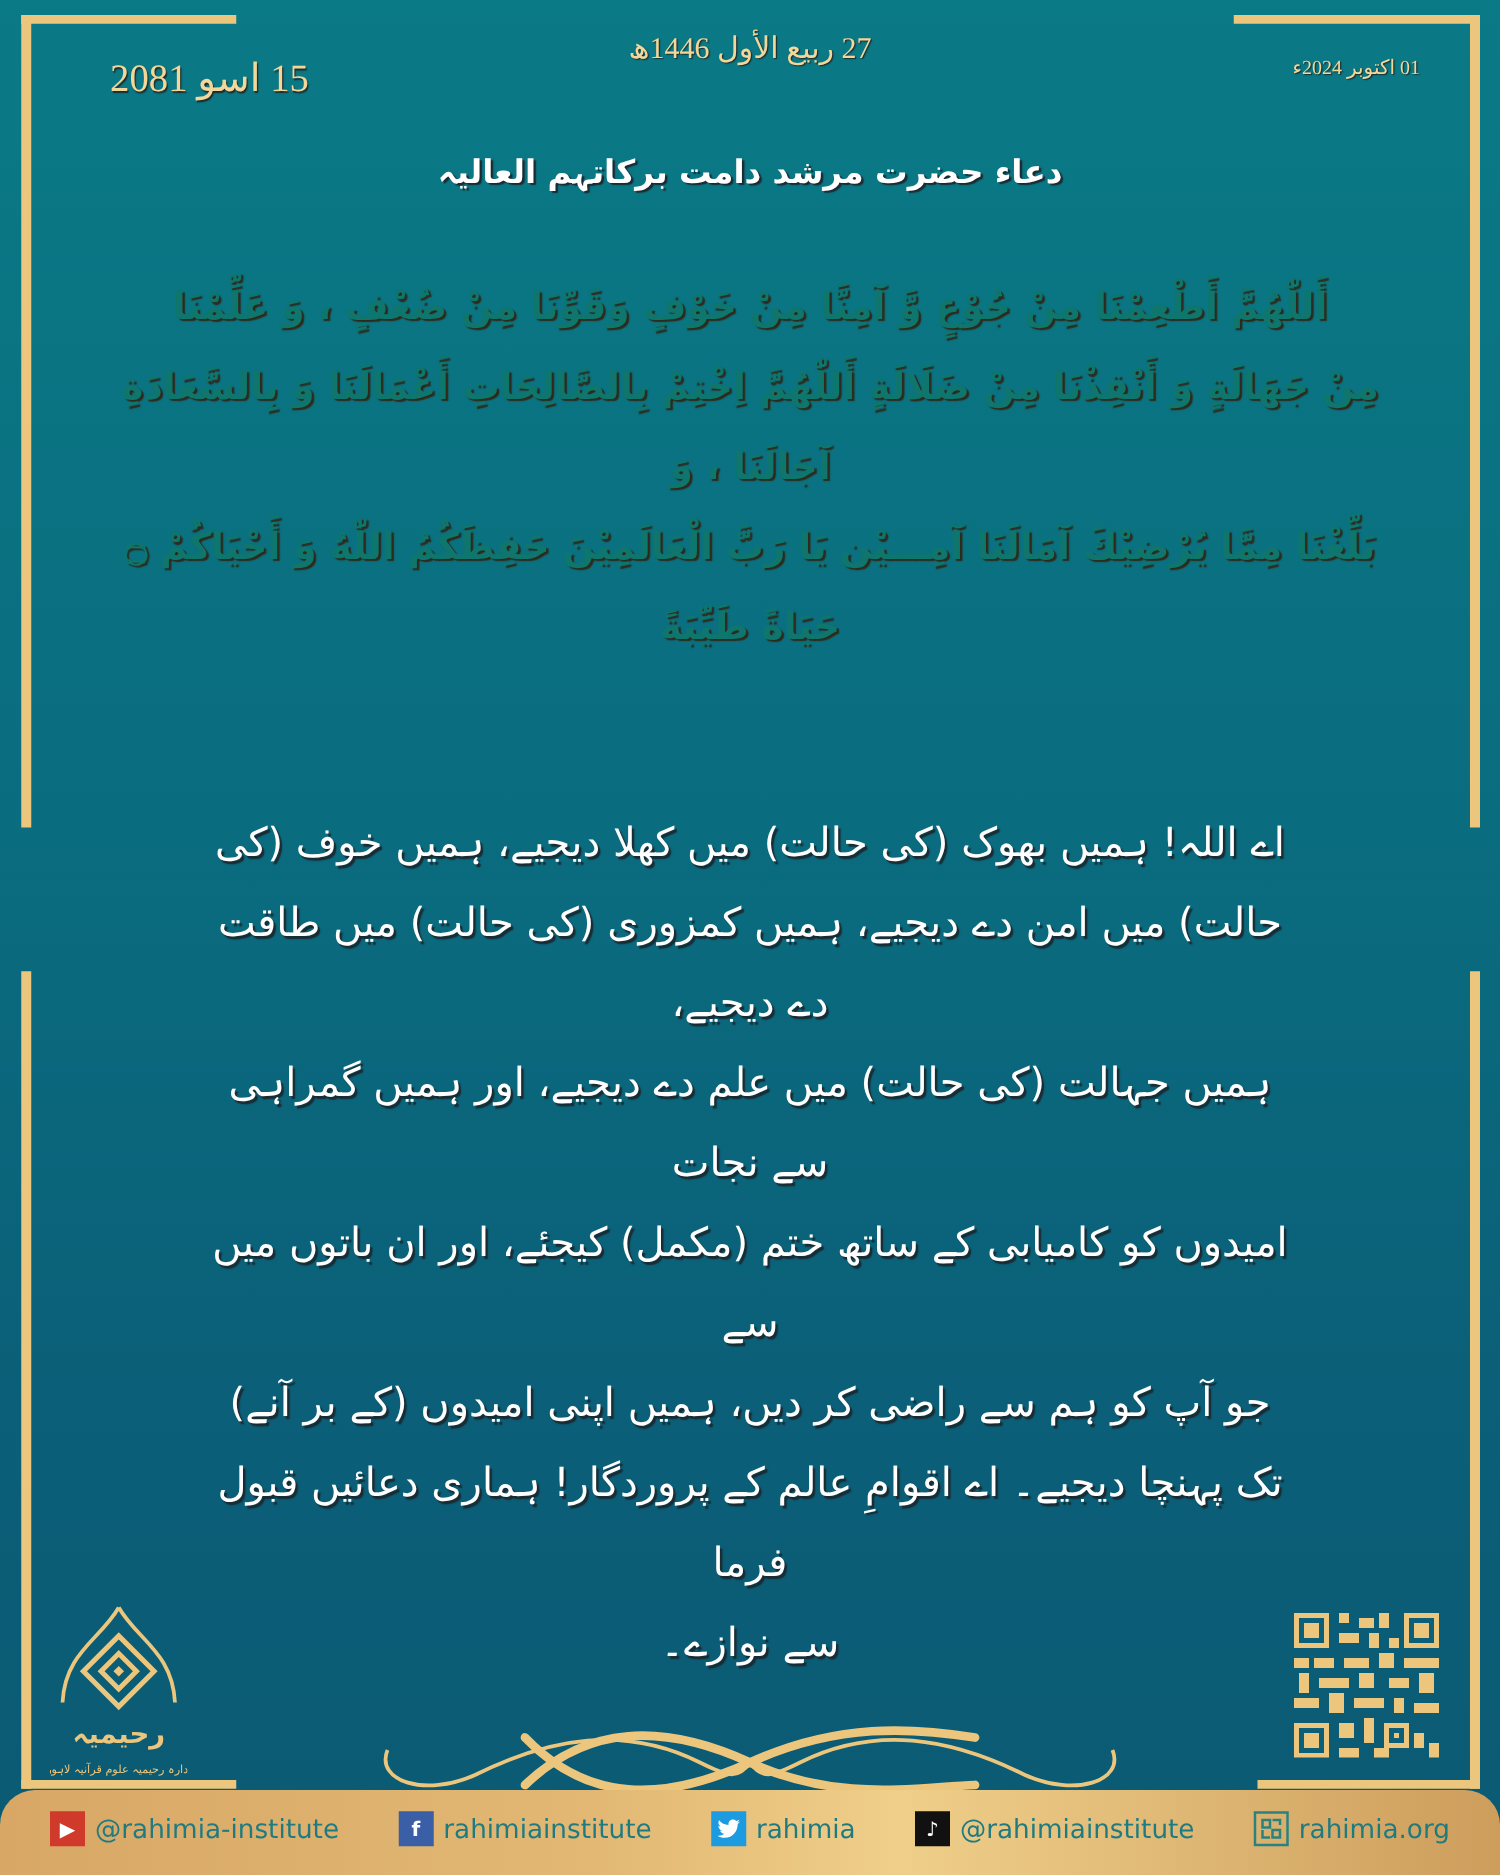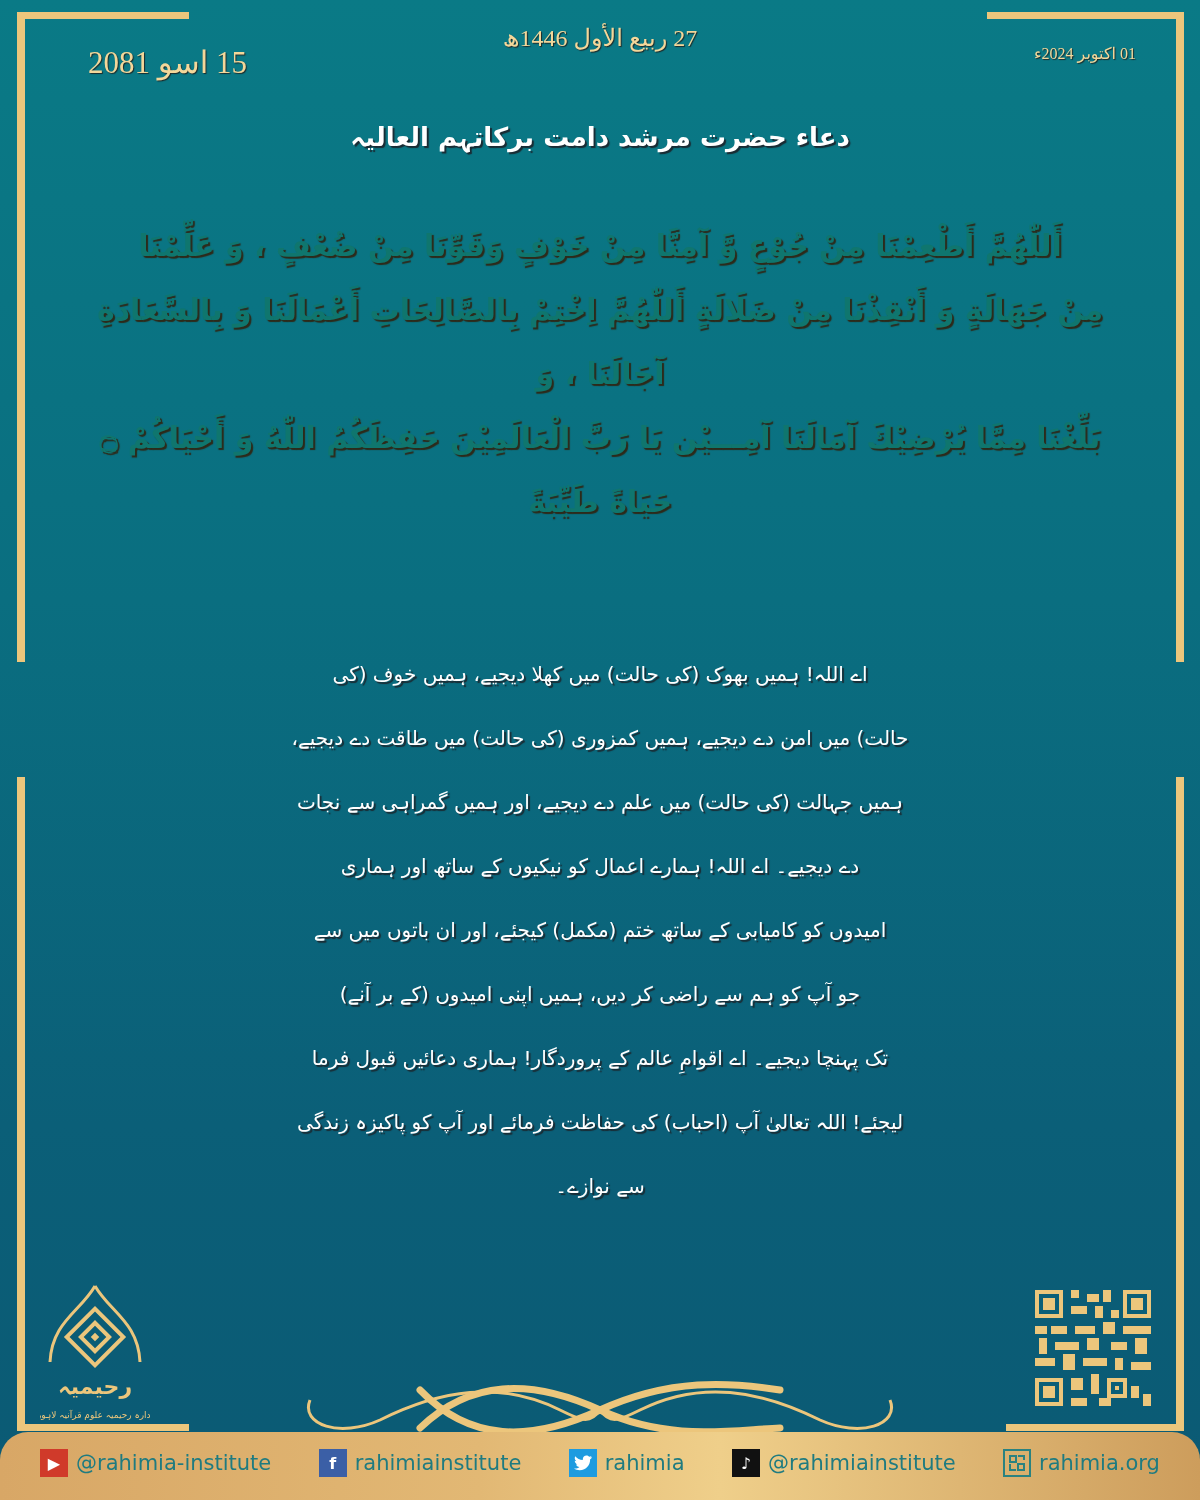--- a/index.html
+++ b/index.html
@@ -10,21 +10,21 @@
   }
   .frame { position: absolute; background: #ecc67c; }
   .gold { color: #0f766e; text-shadow: 2px 2px 1px #2d2a1a; }
   .white { color: #ffffff; text-shadow: 2px 2px 1px #1a2b33; margin-top: 40px; }
   .abs { position: absolute; }
   .date-greg { right: 64px; top: 44px; font-family: "Liberation Serif", serif; font-size: 16px; color: #f3d79a; text-shadow: 1px 1px 1px #1d2b2b; direction: rtl; }
   .date-bik { left: 88px; top: 44px; font-family: "Liberation Serif", serif; font-size: 31px; color: #f3d79a; text-shadow: 1px 1px 1px #1d2b2b; direction: rtl; }
   .date-hijri { left: 0; right: 0; top: 24px; text-align: center; font-family: "Liberation Serif", serif; font-size: 24px; color: #f3d79a; text-shadow: 1px 1px 1px #1d2b2b; direction: rtl; }
   .title { left: 0; right: 0; top: 82px; text-align: center; font-family: "DejaVu Sans", sans-serif; font-size: 26px; font-weight: bold; direction: rtl; }
   .arabic { left: 80px; right: 80px; top: 214px; text-align: center; direction: rtl; font-family: "DejaVu Sans", sans-serif; font-weight: bold; font-size: 30px; line-height: 64px; }
-  .urdu { left: 160px; right: 160px; top: 602px; text-align: center; direction: rtl; font-family: "DejaVu Sans", sans-serif; font-size: 20px; line-height: 64px; }
+  .urdu { left: 160px; right: 160px; top: 602px; text-align: center; direction: rtl; font-family: "DejaVu Sans", sans-serif; font-size: 32px; line-height: 64px; }
   .logo { left: 40px; top: 1282px; width: 110px; height: 150px; }
   .qr { left: 1032px; top: 1290px; width: 122px; height: 116px; }
   .flourish { left: 300px; top: 1370px; width: 600px; height: 70px; }
   .footer {
     position: absolute; left: 0; top: 1432px; width: 1200px; height: 68px;
     background: linear-gradient(90deg, #d8a766 0%, #e2b874 40%, #efcf8a 60%, #cd9d5c 100%);
     border-radius: 28px 28px 0 0;
   }
   .footer-inner { position: absolute; left: 40px; right: 40px; top: 14px; height: 34px; display: flex; align-items: center; justify-content: space-between; }
   .social { display: flex; align-items: center; gap: 8px; font-family: "DejaVu Sans", sans-serif; font-size: 21px; color: #1f7b80; }
@@ -55,25 +55,23 @@
 <div class="abs arabic gold">
   <div>أَللّٰهُمَّ أَطْعِمْنَا مِنْ جُوْعٍ وَّ آمِنَّا مِنْ خَوْفٍ وَقَوِّنَا مِنْ ضُعْفٍ ، وَ عَلِّمْنَا</div>
   <div>مِنْ جَهَالَةٍ وَ أَنْقِذْنَا مِنْ ضَلَالَةٍ أَللّٰهُمَّ اِخْتِمْ بِالصَّالِحَاتِ أَعْمَالَنَا وَ بِالسَّعَادَةِ آجَالَنَا ، وَ</div>
   <div>بَلِّغْنَا مِمَّا يُرْضِيْكَ آمَالَنَا آمِـــيْن يَا رَبَّ الْعَالَمِيْنَ حَفِظَكُمُ اللّٰهُ وَ أَحْيَاكُمْ ۝ حَيَاةً طَيِّبَةً</div>
 </div>
 
 <div class="abs urdu white">
   <div>اے اللہ! ہمیں بھوک (کی حالت) میں کھلا دیجیے، ہمیں خوف (کی</div>
   <div>حالت) میں امن دے دیجیے، ہمیں کمزوری (کی حالت) میں طاقت دے دیجیے،</div>
   <div>ہمیں جہالت (کی حالت) میں علم دے دیجیے، اور ہمیں گمراہی سے نجات</div>
-  <div>دے دیجیے۔ اے اللہ! ہمارے اعمال کو نیکیوں کے ساتھ اور ہماری</div>
   <div>امیدوں کو کامیابی کے ساتھ ختم (مکمل) کیجئے، اور ان باتوں میں سے</div>
   <div>جو آپ کو ہم سے راضی کر دیں، ہمیں اپنی امیدوں (کے بر آنے)</div>
   <div>تک پہنچا دیجیے۔ اے اقوامِ عالم کے پروردگار! ہماری دعائیں قبول فرما</div>
-  <div>لیجئے! اللہ تعالیٰ آپ (احباب) کی حفاظت فرمائے اور آپ کو پاکیزہ زندگی</div>
   <div>سے نوازے۔</div>
 </div>
 
 <div class="abs logo">
   <svg width="110" height="150" viewBox="0 0 110 150">
     <path d="M55 4 C40 30 12 40 10 80" stroke="#ecc67c" stroke-width="3" fill="none"></path>
     <path d="M55 4 C70 30 98 40 100 80" stroke="#ecc67c" stroke-width="3" fill="none"></path>
     <g transform="translate(55,55) rotate(45)">
       <rect x="-20" y="-20" width="40" height="40" fill="none" stroke="#ecc67c" stroke-width="4"></rect>
       <rect x="-10" y="-10" width="20" height="20" fill="none" stroke="#ecc67c" stroke-width="4"></rect>

